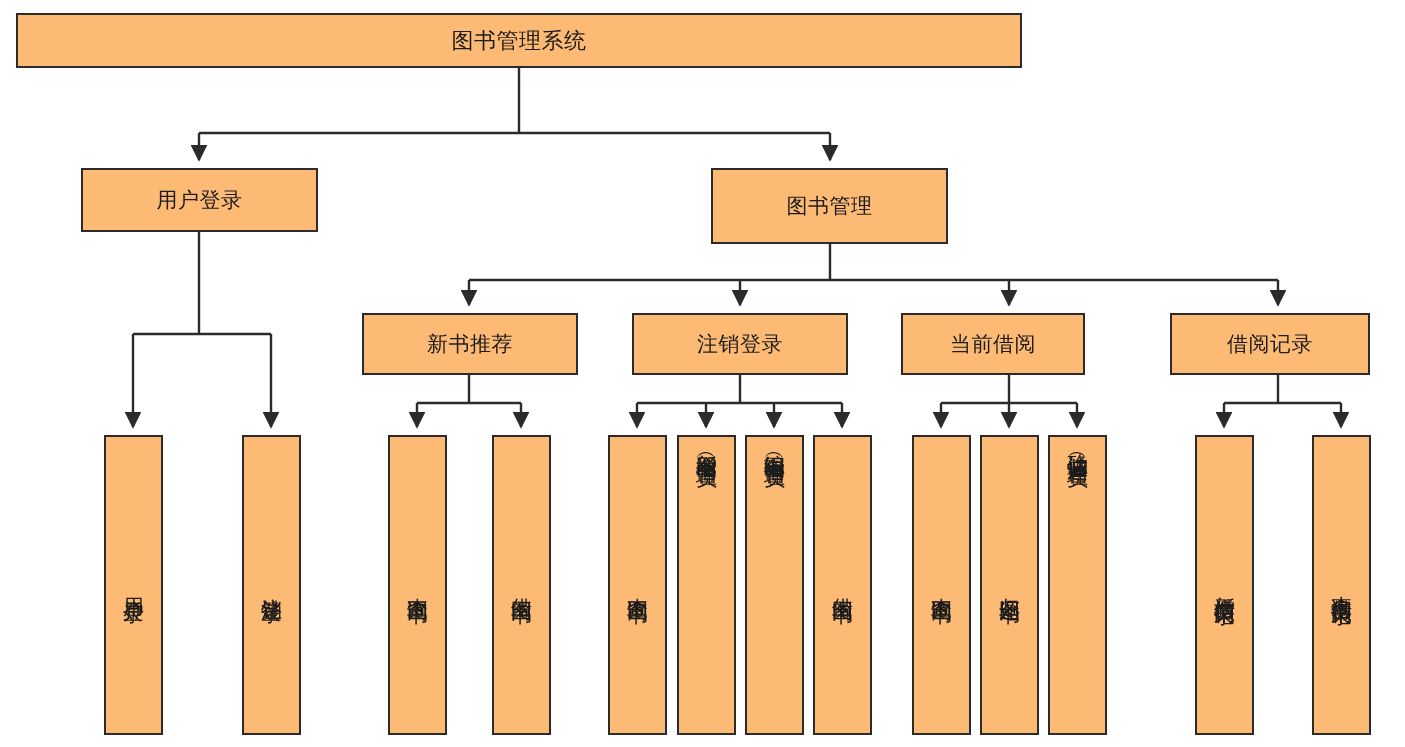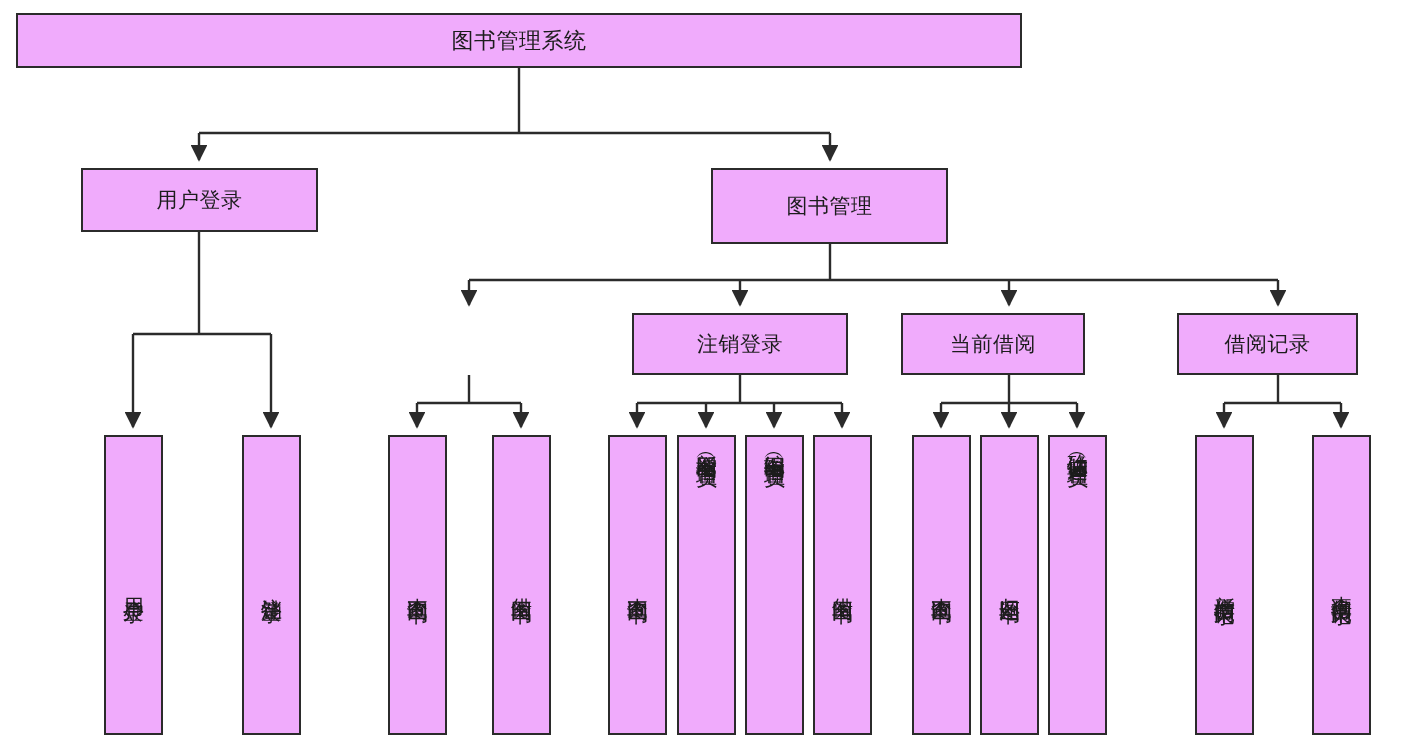--- a/index.html
+++ b/index.html
@@ -22,21 +22,21 @@
     position: absolute;
     left: 0;
     top: 0;
     width: 1405px;
     height: 747px;
     pointer-events: none;
   }
   .node {
     position: absolute;
     box-sizing: border-box;
-    background: #f0abfc;
+    background: #fdba74;
     border: 2.2px solid #2b2b2b;
     display: flex;
     align-items: center;
     justify-content: center;
     text-align: center;
     color: #1c1c1c;
     z-index: 2;
   }
   .node .label {
     display: block;
@@ -134,27 +134,30 @@
     <span class="label">图书管理系统</span>
   </div>
 
   <div class="node h" style="left:81px; top:168px; width:237px; height:64px;">
     <span class="label">用户登录</span>
   </div>
   <div class="node h" style="left:711px; top:168px; width:237px; height:76px;">
     <span class="label">图书管理</span>
   </div>
 
+  <div class="node h" style="left:362px; top:313px; width:216px; height:62px;">
+    <span class="label">新书推荐</span>
+  </div>
   <div class="node h" style="left:632px; top:313px; width:216px; height:62px;">
     <span class="label">注销登录</span>
   </div>
   <div class="node h" style="left:901px; top:313px; width:184px; height:62px;">
     <span class="label">当前借阅</span>
   </div>
-  <div class="node h" style="left:1170px; top:313px; width:181px; height:62px;margin-left:7px;">
+  <div class="node h" style="left:1170px; top:313px; width:200px; height:62px;">
     <span class="label">借阅记录</span>
   </div>
 
   <div class="node v mid" style="left:104px; top:435px; width:59px; height:300px;">
     <span class="label">用户登录</span>
   </div>
   <div class="node v mid" style="left:242px; top:435px; width:59px; height:300px;">
     <span class="label">注销登录</span>
   </div>
 

